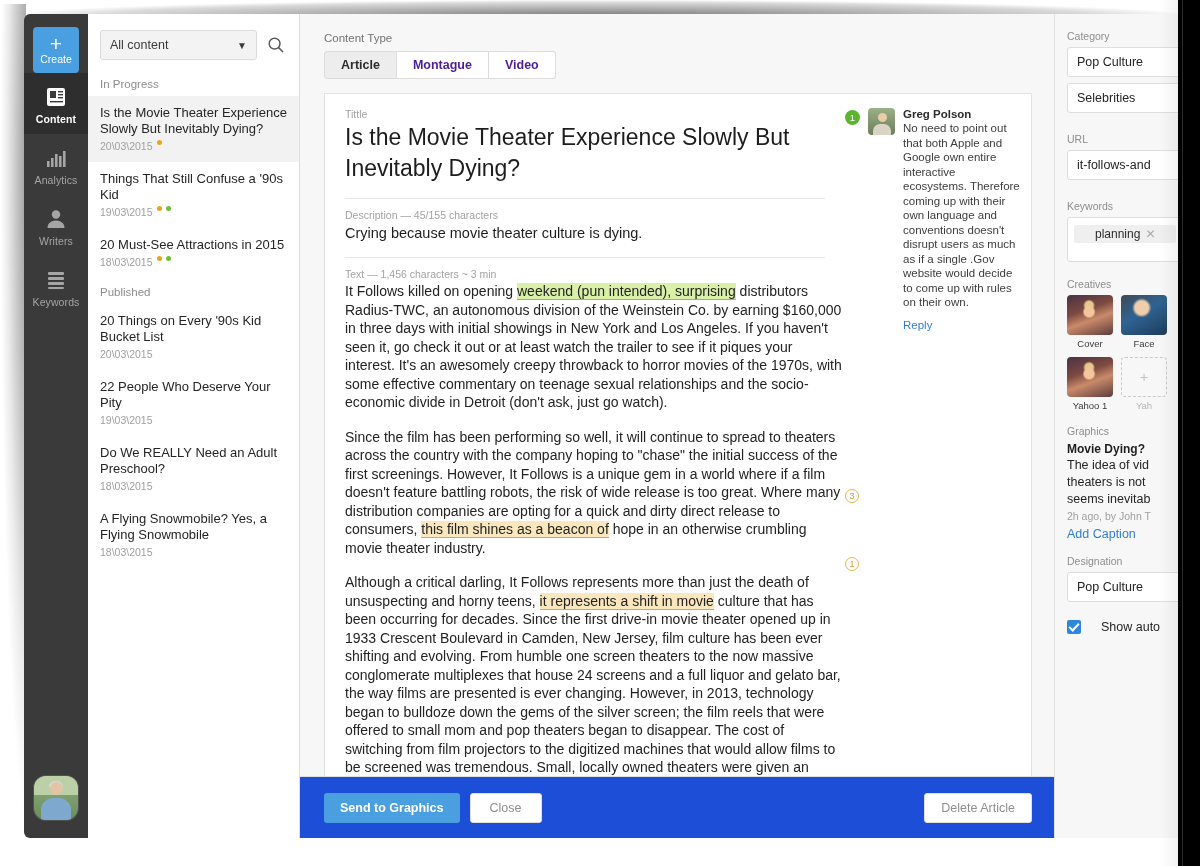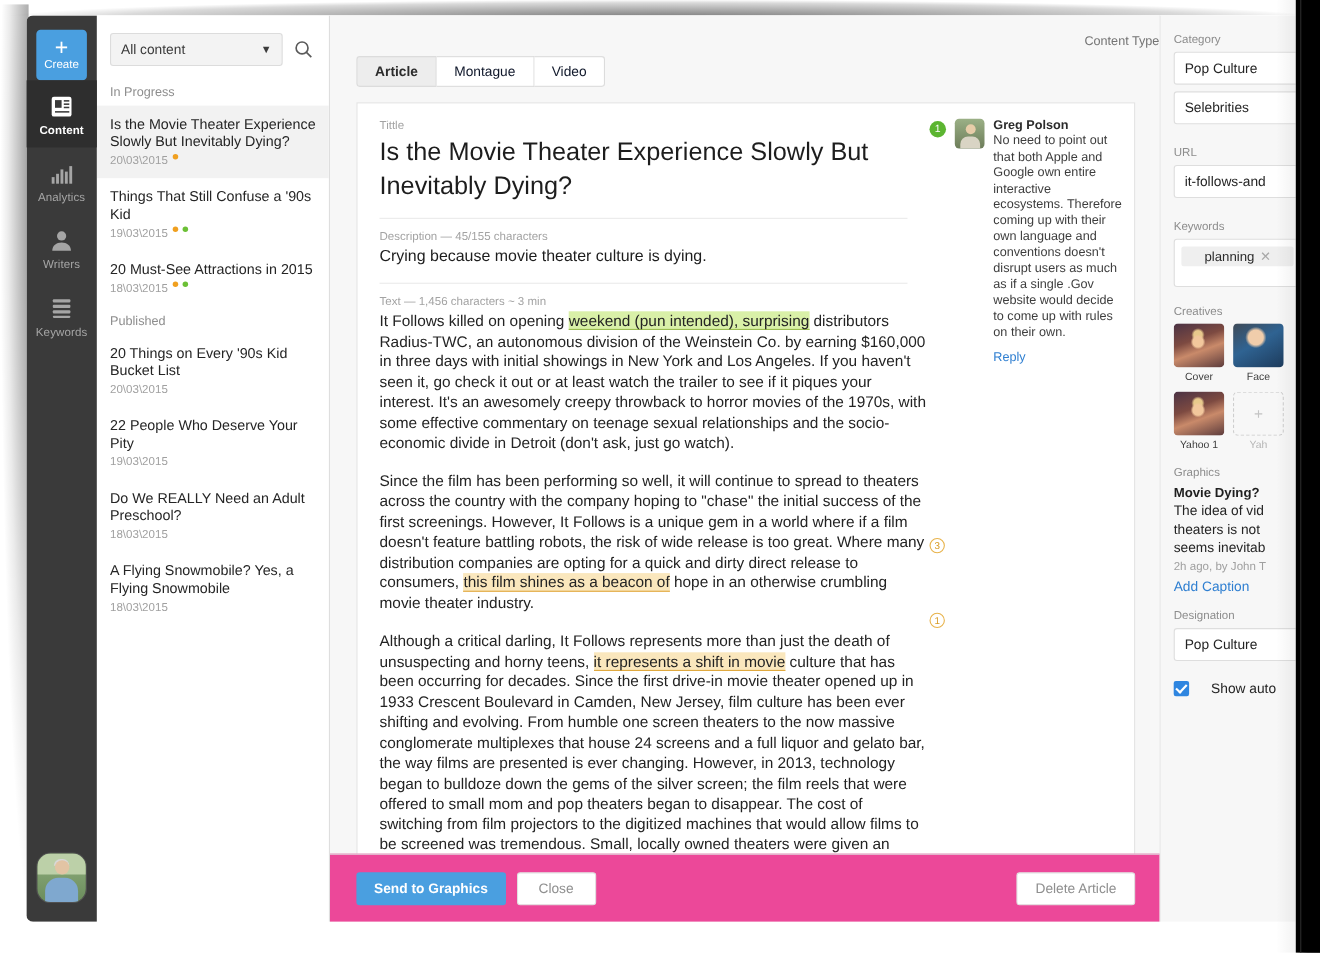--- a/index.html
+++ b/index.html
@@ -94,26 +94,26 @@
   .group-label { font-size: 11.5px; color:#8d8d8d; padding: 8px 12px 6px; }
   .doc-item { padding: 9px 12px 10px; cursor:pointer; }
   .doc-item.selected { background:#f2f2f2; }
   .doc-title { font-size: 13px; color:#252525; line-height:16px; }
   .doc-meta { font-size: 10.5px; color:#a0a0a0; margin-top:3px; display:flex; align-items:flex-start; gap:4px;}
   .dot { width:5px; height:5px; border-radius:50%; display:inline-block; }
 
   
   #main { flex: 1 1 auto; background:#f7f7f7; position:relative; display:flex; flex-direction:column; min-width:0;}
   .ct-wrap { padding: 18px 0 0 24px; }
-  .ct-label { font-size:11.5px; color:#737373; margin-bottom:7px;text-align:right; }
+  .ct-label { font-size:11.5px; color:#737373; margin-bottom:7px; }
   .seg { display:flex; }
   .seg-btn {
     height:28px; padding:0 16px; display:flex; align-items:center; justify-content:center;
     background:#fff; border:1px solid #dcdcdc; border-left-width:0;
-    font-size:12.5px; color:#0f172a; cursor:pointer;
+    font-size:12.5px; color:#4c1d95; cursor:pointer;font-weight:bold;
   }
   .seg-btn:first-child { border-left-width:1px; border-radius:3px 0 0 3px; }
   .seg-btn:last-child { border-radius:0 3px 3px 0; }
   .seg-btn.active { background:#ededed; color:#2c2c2c; font-weight:bold; }
 
   .doc-area { flex:1 1 auto; padding: 14px 22px 0 24px; min-height:0; }
   .doc-card {
     background:#fff; border:1px solid #e3e3e3; height: 690px;
     display:flex; overflow:hidden;
   }
@@ -142,21 +142,21 @@
   .cmt-reply { font-size:11.5px; color:#2f7fd1; margin-top:9px; cursor:pointer;}
 
   .mark-badge {
     position:absolute; width:14px; height:14px; border-radius:50%;
     border:1px solid #e8b34b; color:#d79b26; background:#fff;
     font-size:9px; display:flex; align-items:center; justify-content:center;
   }
 
   
   .bottom-bar {
-    height: 62px; flex:0 0 62px; background:#ec4899; border-top:1px solid #e0e0e0;
+    height: 62px; flex:0 0 62px; background:#1d4ed8; border-top:1px solid #e0e0e0;
     display:flex; align-items:center; padding:0 22px 0 24px; gap:10px;
   }
   .btn { height:30px; padding:0 16px; border-radius:3px; font-size:12.5px;
          display:flex; align-items:center; justify-content:center; cursor:pointer; }
   .btn-primary { background:#4a9fe0; color:#fff; font-weight:bold; min-width:134px; }
   .btn-ghost { background:#fff; border:1px solid #e0e0e0; color:#8f8f8f; min-width:72px;}
   .btn-right { margin-left:auto; }
 
   
   #side {

